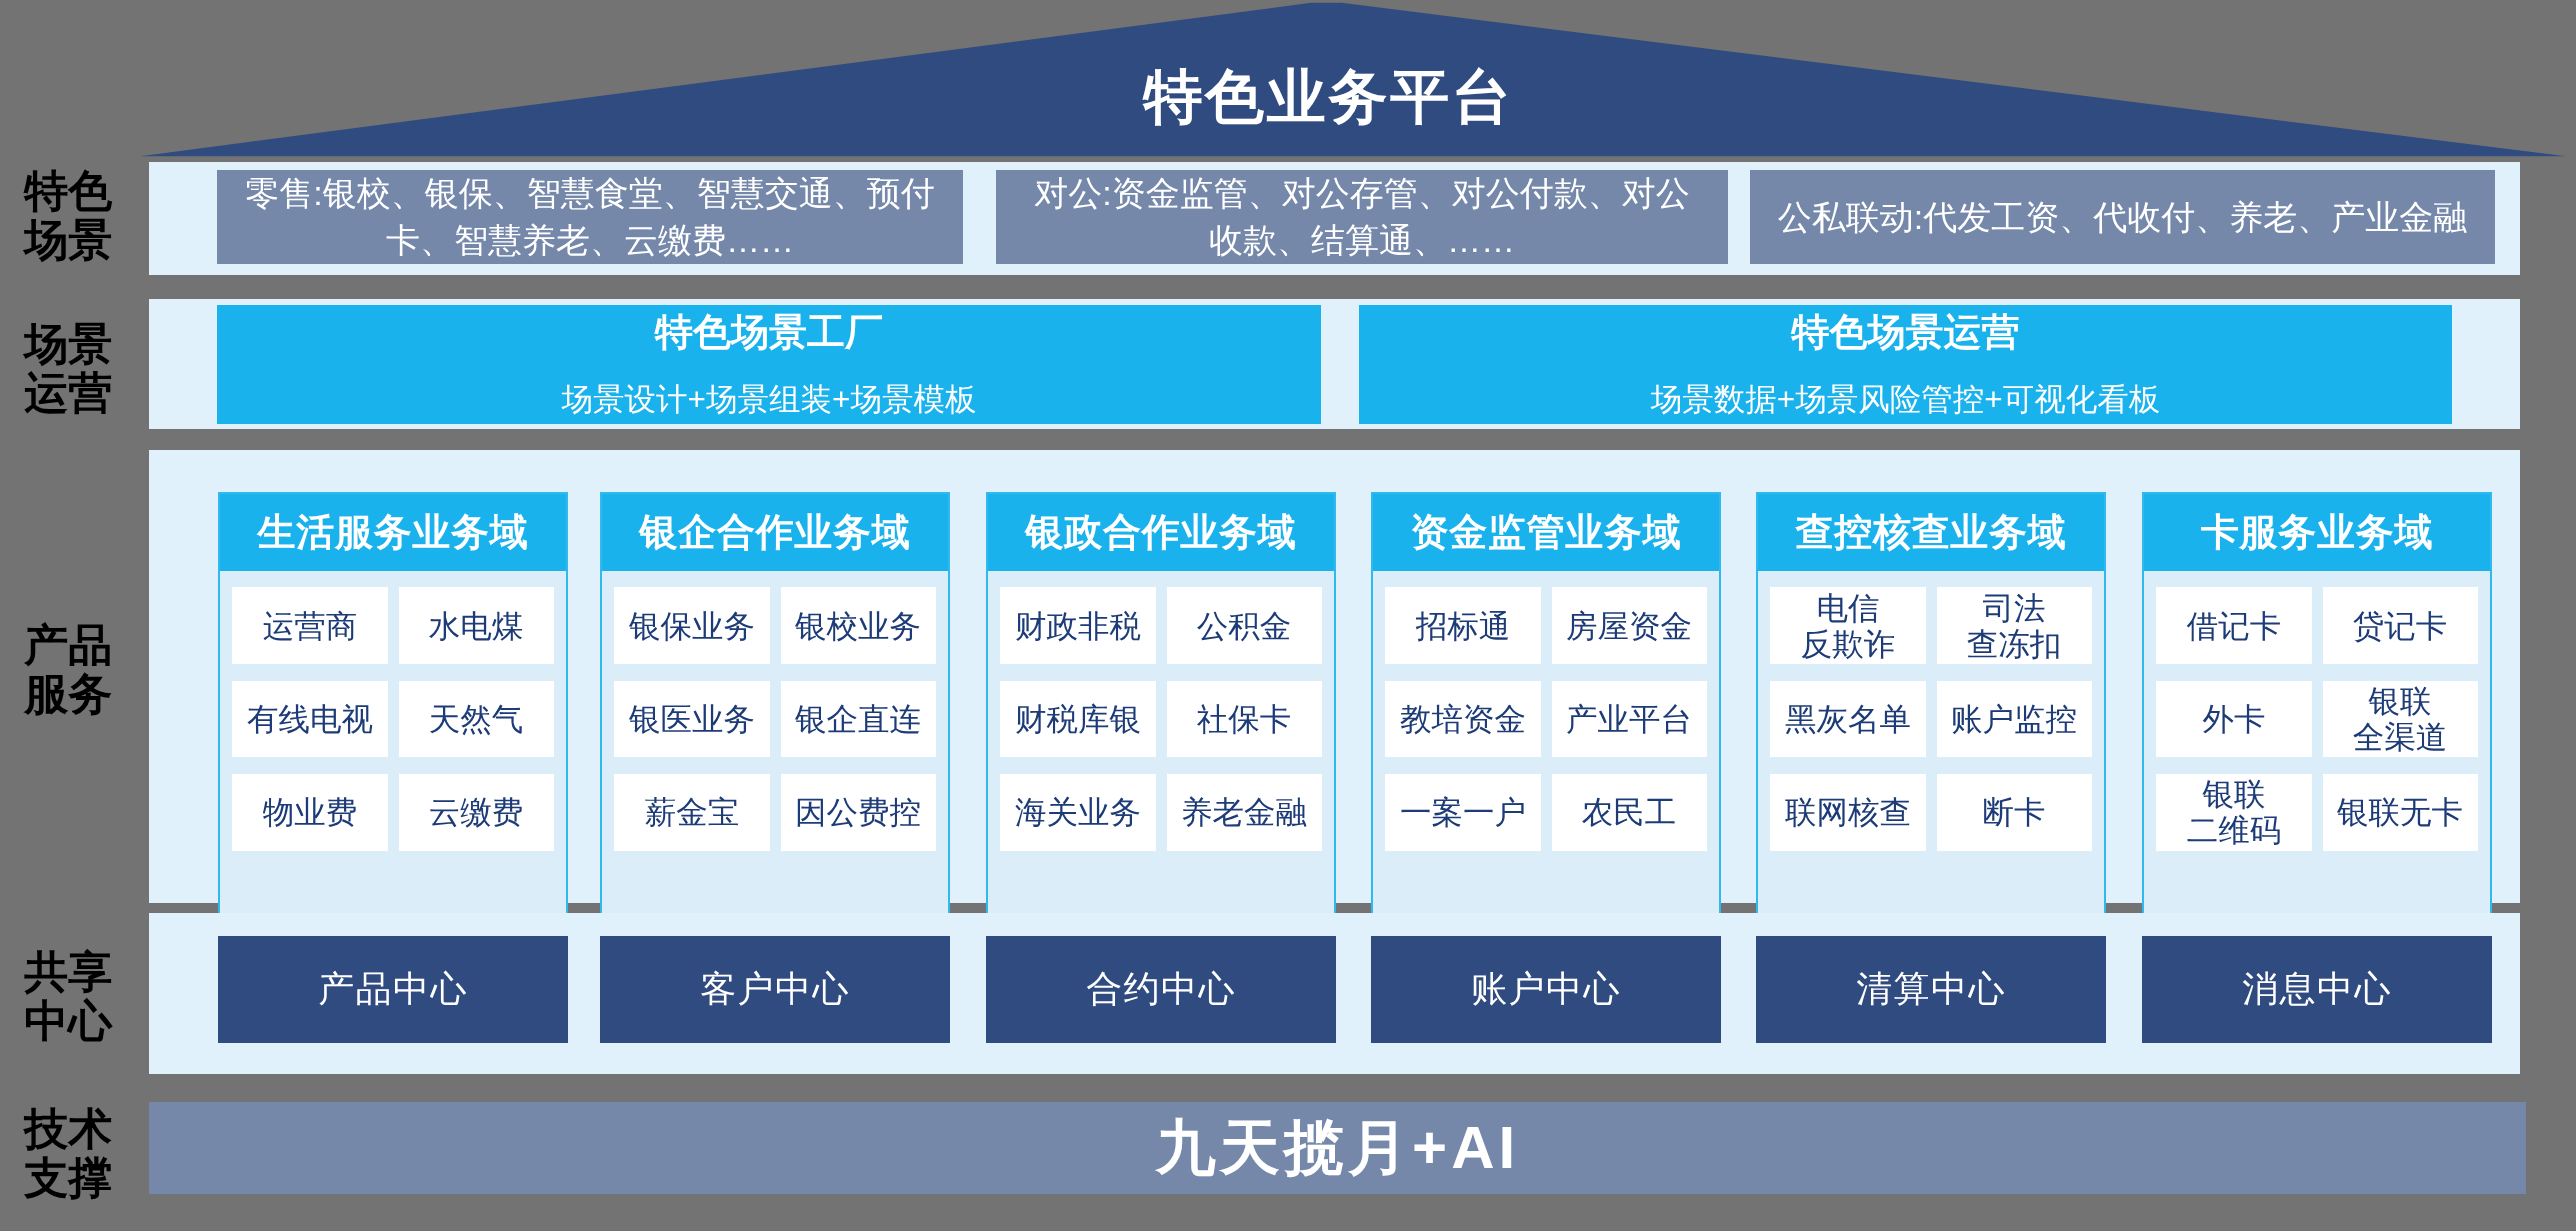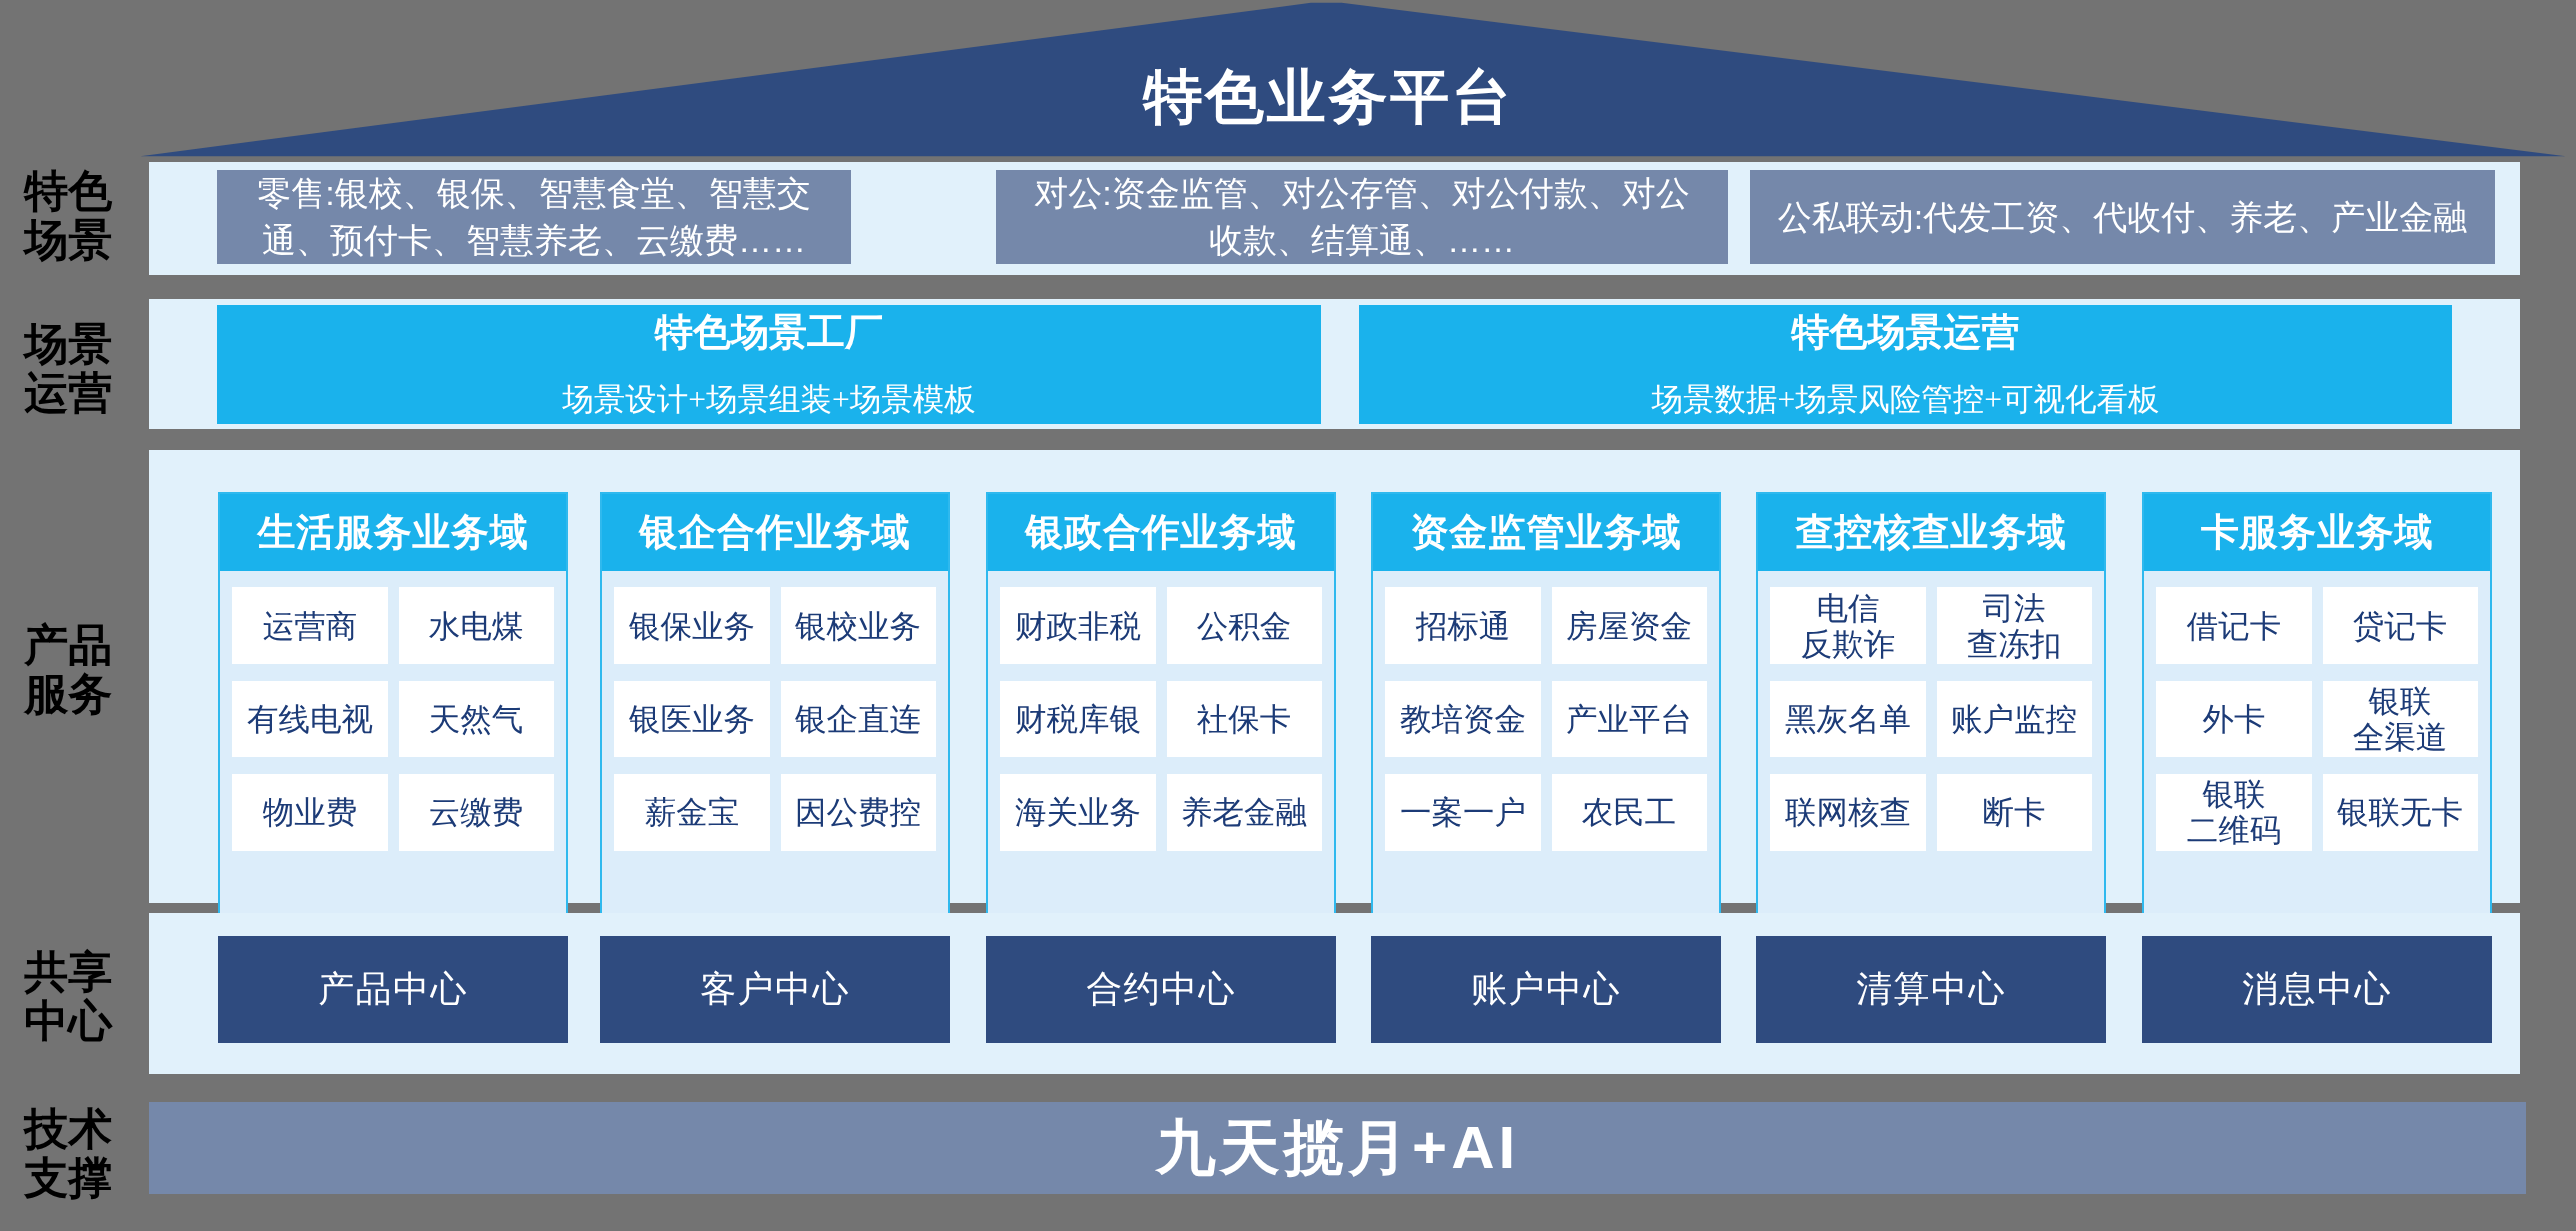--- a/index.html
+++ b/index.html
@@ -20,32 +20,32 @@
   }
   
   .side-label{
     position:absolute;left:8.2px;width:120px;
     text-align:center;color:#000000;font-weight:bold;
     font-size:44px;line-height:1.12;white-space:pre-line;
   }
   
   .band{position:absolute;left:149px;width:2371px;background:#E1F1FB;}
   .band1{top:162px;height:113px;}
-  .band2{top:299px;height:130px;font-family:Liberation Serif, serif;}
+  .band2{top:299px;height:130px;}
   .band3{top:450px;height:453px;}
   .band4{top:913px;height:161px;}
   
   .scene-box{
     position:absolute;top:8.2px;height:94px;
     background:#7588AA;color:#ffffff;
     display:flex;align-items:center;justify-content:center;
     text-align:center;font-size:34px;line-height:1.38;
     padding:0 23px;box-sizing:border-box;
   }
-  .scene-box.b1{left:68px;width:634px;}
+  .scene-box.b1{left:68px;width:746px;}
   .scene-box.b2{left:847px;width:732px;}
   .scene-box.b3{left:1601px;width:745px;}
   
   .ops-box{
     position:absolute;top:5.5px;height:119px;
     background:#1AB2EC;color:#ffffff;
     display:flex;flex-direction:column;align-items:center;justify-content:center;
     text-align:center;box-sizing:border-box;
   }
   .ops-box.b1{left:68px;width:1104px;}

